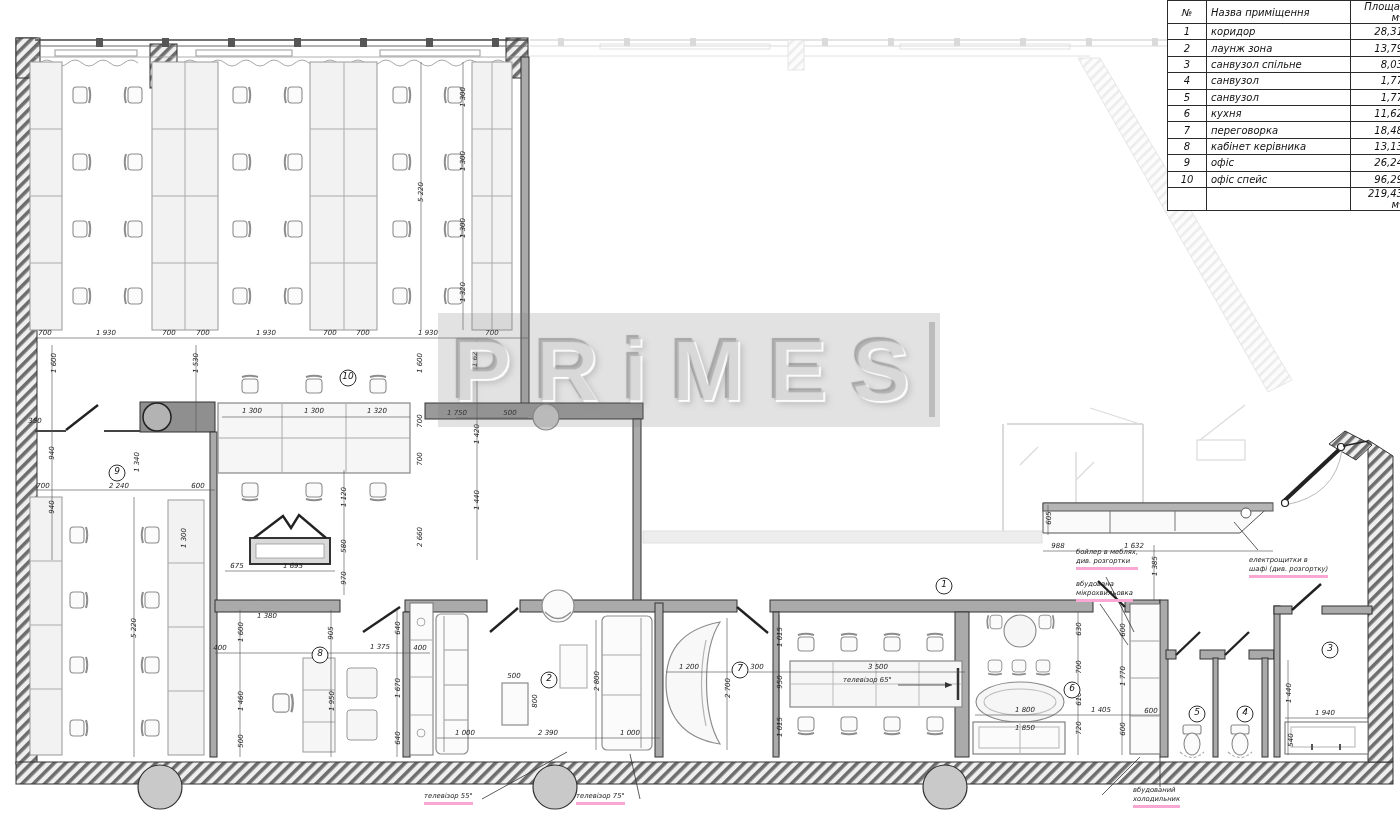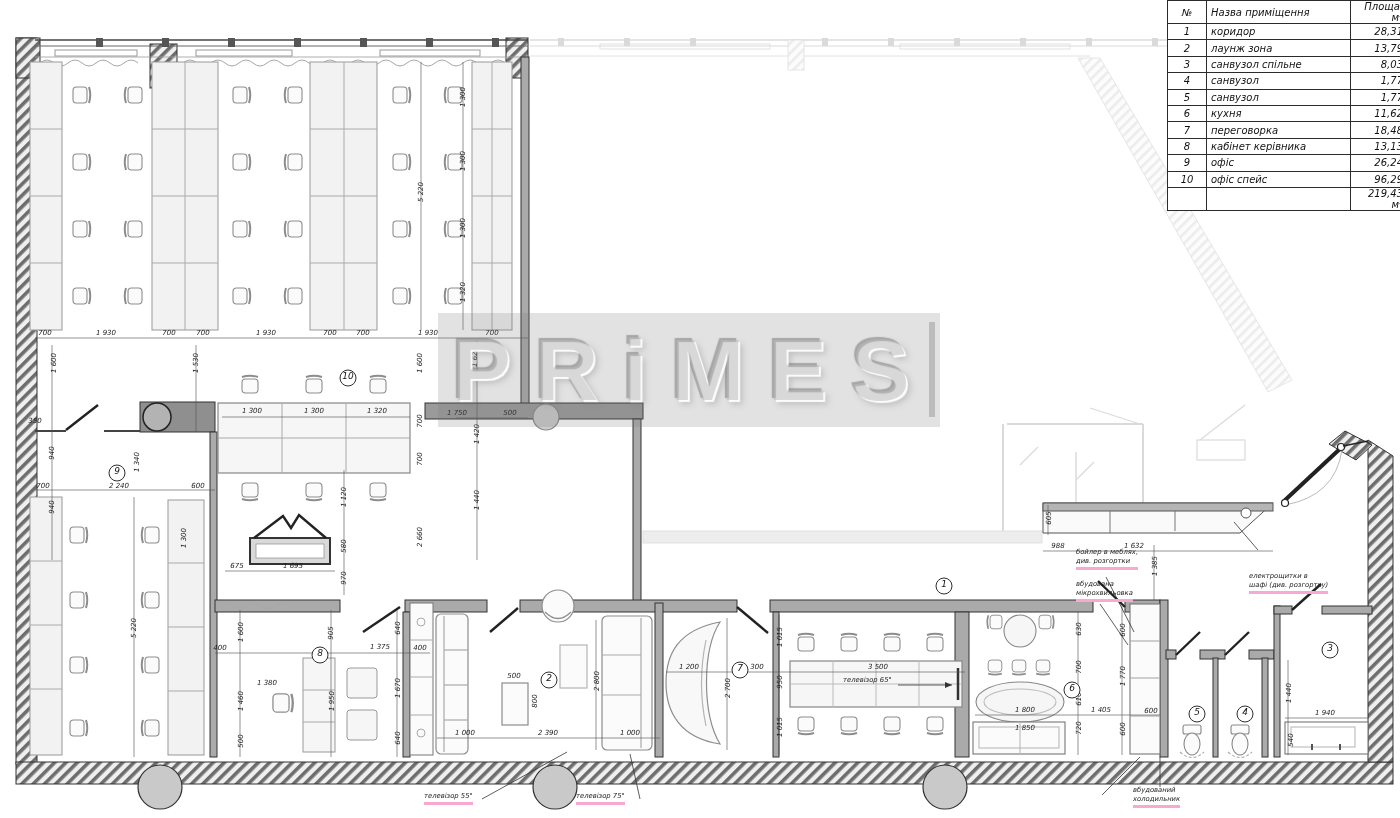--- a/index.html
+++ b/index.html
@@ -443,21 +443,21 @@
       <span class="dim rot" style="left: 420px; top: 363px;">1 600</span>
       <span class="dim rot" style="left: 420px; top: 421px;">700</span>
       <span class="dim rot" style="left: 420px; top: 459px;">700</span>
       <span class="dim rot" style="left: 420px; top: 537px;">2 660</span>
       <span class="dim rot" style="left: 475px; top: 357px;">1 620</span>
       <span class="dim" style="left: 457px; top: 413px;">1 750</span>
       <span class="dim" style="left: 510px; top: 413px;">500</span>
       <span class="dim rot" style="left: 477px; top: 434px;">1 420</span>
       <span class="dim rot" style="left: 477px; top: 500px;">1 440</span>
       <span class="dim" style="left: 220px; top: 648px;">400</span>
-      <span class="dim" style="left: 267px; top: 683px;">1 380</span>
+      <span class="dim" style="left: 267px; top: 616px;">1 380</span>
       <span class="dim rot" style="left: 331px; top: 633px;">905</span>
       <span class="dim" style="left: 380px; top: 647px;">1 375</span>
       <span class="dim" style="left: 420px; top: 648px;">400</span>
       <span class="dim rot" style="left: 241px; top: 632px;">1 600</span>
       <span class="dim rot" style="left: 241px; top: 701px;">1 460</span>
       <span class="dim rot" style="left: 241px; top: 741px;">500</span>
       <span class="dim rot" style="left: 332px; top: 701px;">1 950</span>
       <span class="dim rot" style="left: 398px; top: 628px;">640</span>
       <span class="dim rot" style="left: 398px; top: 688px;">1 670</span>
       <span class="dim rot" style="left: 398px; top: 738px;">640</span>
@@ -499,21 +499,21 @@
       <span class="marker" style="left: 1197px; top: 714px;">5</span>
       <span class="marker" style="left: 1072px; top: 690px;">6</span>
       <span class="marker" style="left: 740px; top: 670px;">7</span>
       <span class="marker" style="left: 320px; top: 655px;">8</span>
       <span class="marker" style="left: 117px; top: 473px;">9</span>
       <span class="marker" style="left: 348px; top: 378px;">10</span>
       <span class="ann u" style="left: 1076px; top: 548px;">бойлер в меблях,
 див. розгортки</span>
       <span class="ann u" style="left: 1076px; top: 580px;">вбудована
 мікрохвильовка</span>
-      <span class="ann u" style="left: 1249px; top: 572px;">електрощитки в
+      <span class="ann u" style="left: 1249px; top: 556px;">електрощитки в
 шафі (див. розгортку)</span>
       <span class="ann u" style="left: 1003px; top: 837px;">посудомийка 60см</span>
       <span class="ann u" style="left: 1133px; top: 786px;">вбудований
 холодильник</span>
       <span class="ann u" style="left: 424px; top: 792px;">телевізор 55"</span>
       <span class="ann u" style="left: 576px; top: 792px;">телевізор 75"</span>
       <span class="ann" style="left: 843px; top: 676px;">телевізор 65"</span>
     </div>
 
 <div class="wm-band"></div>

